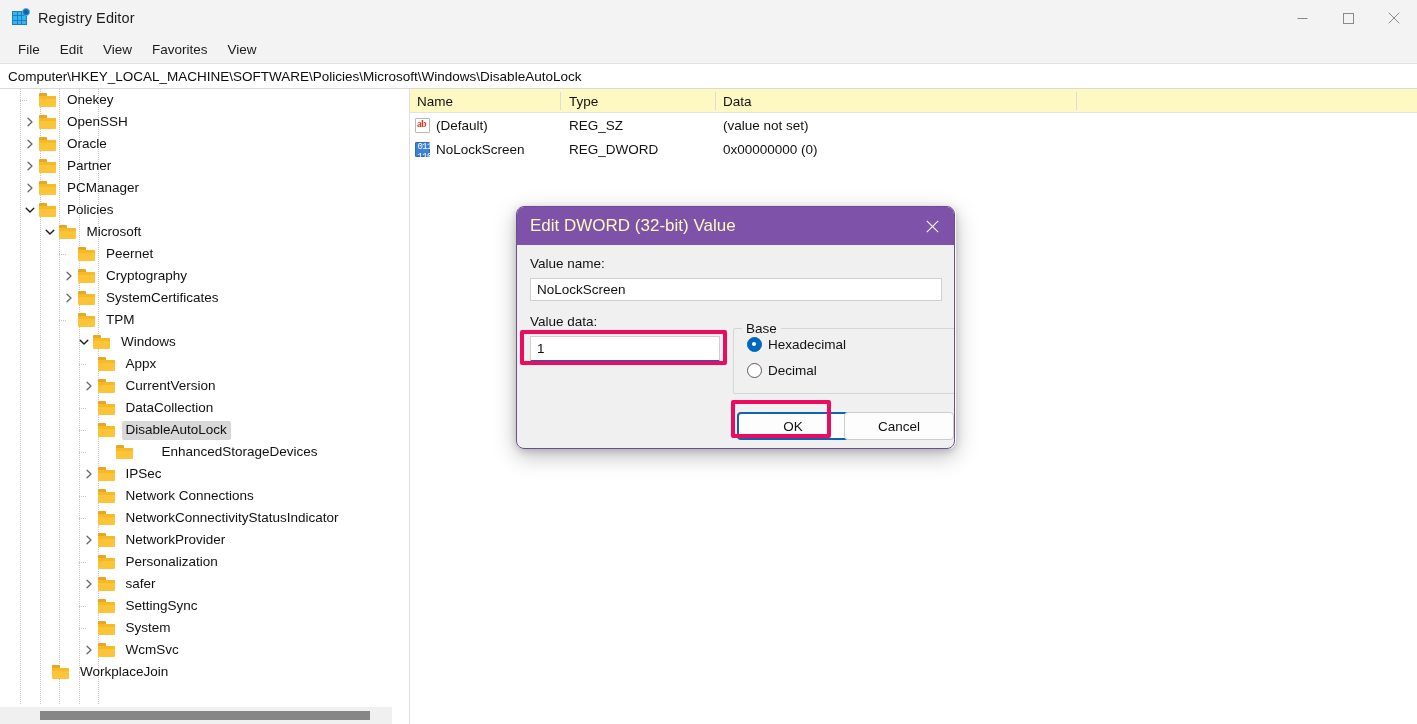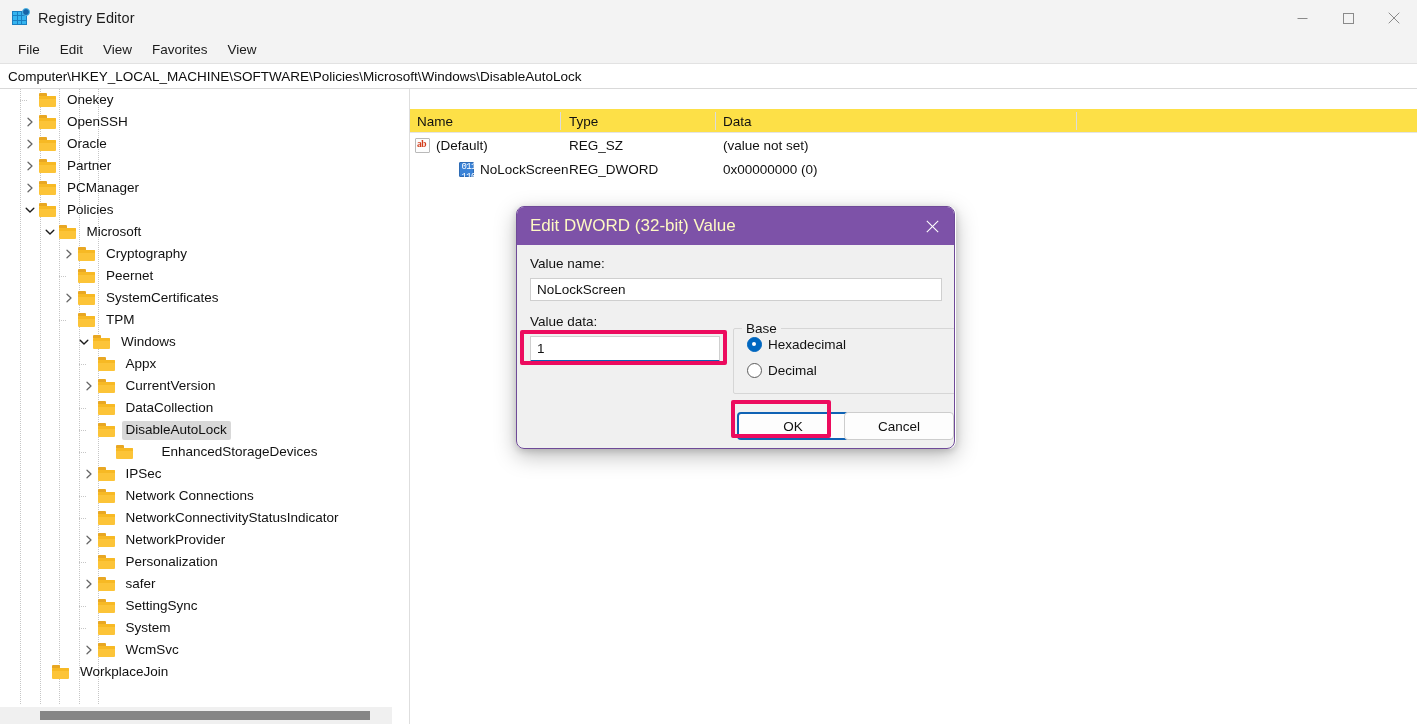--- a/index.html
+++ b/index.html
@@ -177,22 +177,21 @@
   
   .val-pane {
     position: absolute; left: 410px; top: 0;
     width: 1007px; height: 635px;
     background: #ffffff;
   }
   .val-header {
     position: relative;
     height: 24px;
     border-bottom: 1px solid #e4e4e4;
-    background: #fde047;
-    margin-top: 20px;
+    background: #fef9c3;
   }
   .vh-cell {
     position: absolute; top: 0; height: 24px;
     display: flex; align-items: center;
     font-size: 13.5px; color: #111;
     padding-left: 7px;
   }
   .vh-sep {
     position: absolute; top: 3px; width: 1px; height: 18px;
     background: #dcdcdc;
@@ -444,39 +443,39 @@
               <polyline points="1.2,3.2 5,7 8.8,3.2" fill="none" stroke="#1b1b1b" stroke-width="1.4" stroke-linecap="round" stroke-linejoin="round"></polyline>
             </svg>
           </span>
           <span class="folder">
             <span class="tab"></span>
             <span class="body"></span>
           </span>
           <span class="tree-label">Microsoft</span>
         </div>
         <div class="tree-row" style="padding-left: 61px;">
+          <div class="hguide" style="left: 59px; width: 8px; top: 11px;"></div>
+          <span class="chev"></span>
+          <span class="folder">
+            <span class="tab"></span>
+            <span class="body"></span>
+          </span>
+          <span class="tree-label">Peernet</span>
+        </div>
+        <div class="tree-row" style="padding-left: 61px;">
           <span class="chev">
             <svg width="10" height="10" viewBox="0 0 10 10">
               <polyline points="3,1.2 7,5 3,8.8" fill="none" stroke="#656565" stroke-width="1.25" stroke-linecap="round" stroke-linejoin="round"></polyline>
             </svg>
           </span>
           <span class="folder">
             <span class="tab"></span>
             <span class="body"></span>
           </span>
           <span class="tree-label">Cryptography</span>
-        </div>
-        <div class="tree-row" style="padding-left: 61px;">
-          <div class="hguide" style="left: 59px; width: 8px; top: 11px;"></div>
-          <span class="chev"></span>
-          <span class="folder">
-            <span class="tab"></span>
-            <span class="body"></span>
-          </span>
-          <span class="tree-label">Peernet</span>
         </div>
         <div class="tree-row" style="padding-left: 61px;">
           <span class="chev">
             <svg width="10" height="10" viewBox="0 0 10 10">
               <polyline points="3,1.2 7,5 3,8.8" fill="none" stroke="#656565" stroke-width="1.25" stroke-linecap="round" stroke-linejoin="round"></polyline>
             </svg>
           </span>
           <span class="folder">
             <span class="tab"></span>
             <span class="body"></span>
@@ -682,21 +681,21 @@
           <div class="vr-cell" style="left: 0px; padding-left: 5px;">
             <span class="ico-sz">
               <span>ab</span>
             </span>
             <span>(Default)</span>
           </div>
           <div class="vr-cell" style="left: 152px; padding-left: 7px;">REG_SZ</div>
           <div class="vr-cell" style="left: 306px; padding-left: 7px;">(value not set)</div>
         </div>
         <div class="val-row">
-          <div class="vr-cell" style="left: 0px; padding-left: 5px; margin-left: 44px;">
+          <div class="vr-cell" style="left: 0px; padding-left: 5px;">
             <span class="ico-dw">
               <span>011<br>110</span>
             </span>
             <span>NoLockScreen</span>
           </div>
           <div class="vr-cell" style="left: 152px; padding-left: 7px;">REG_DWORD</div>
           <div class="vr-cell" style="left: 306px; padding-left: 7px;">0x00000000 (0)</div>
         </div>
       </div>
   </div>

